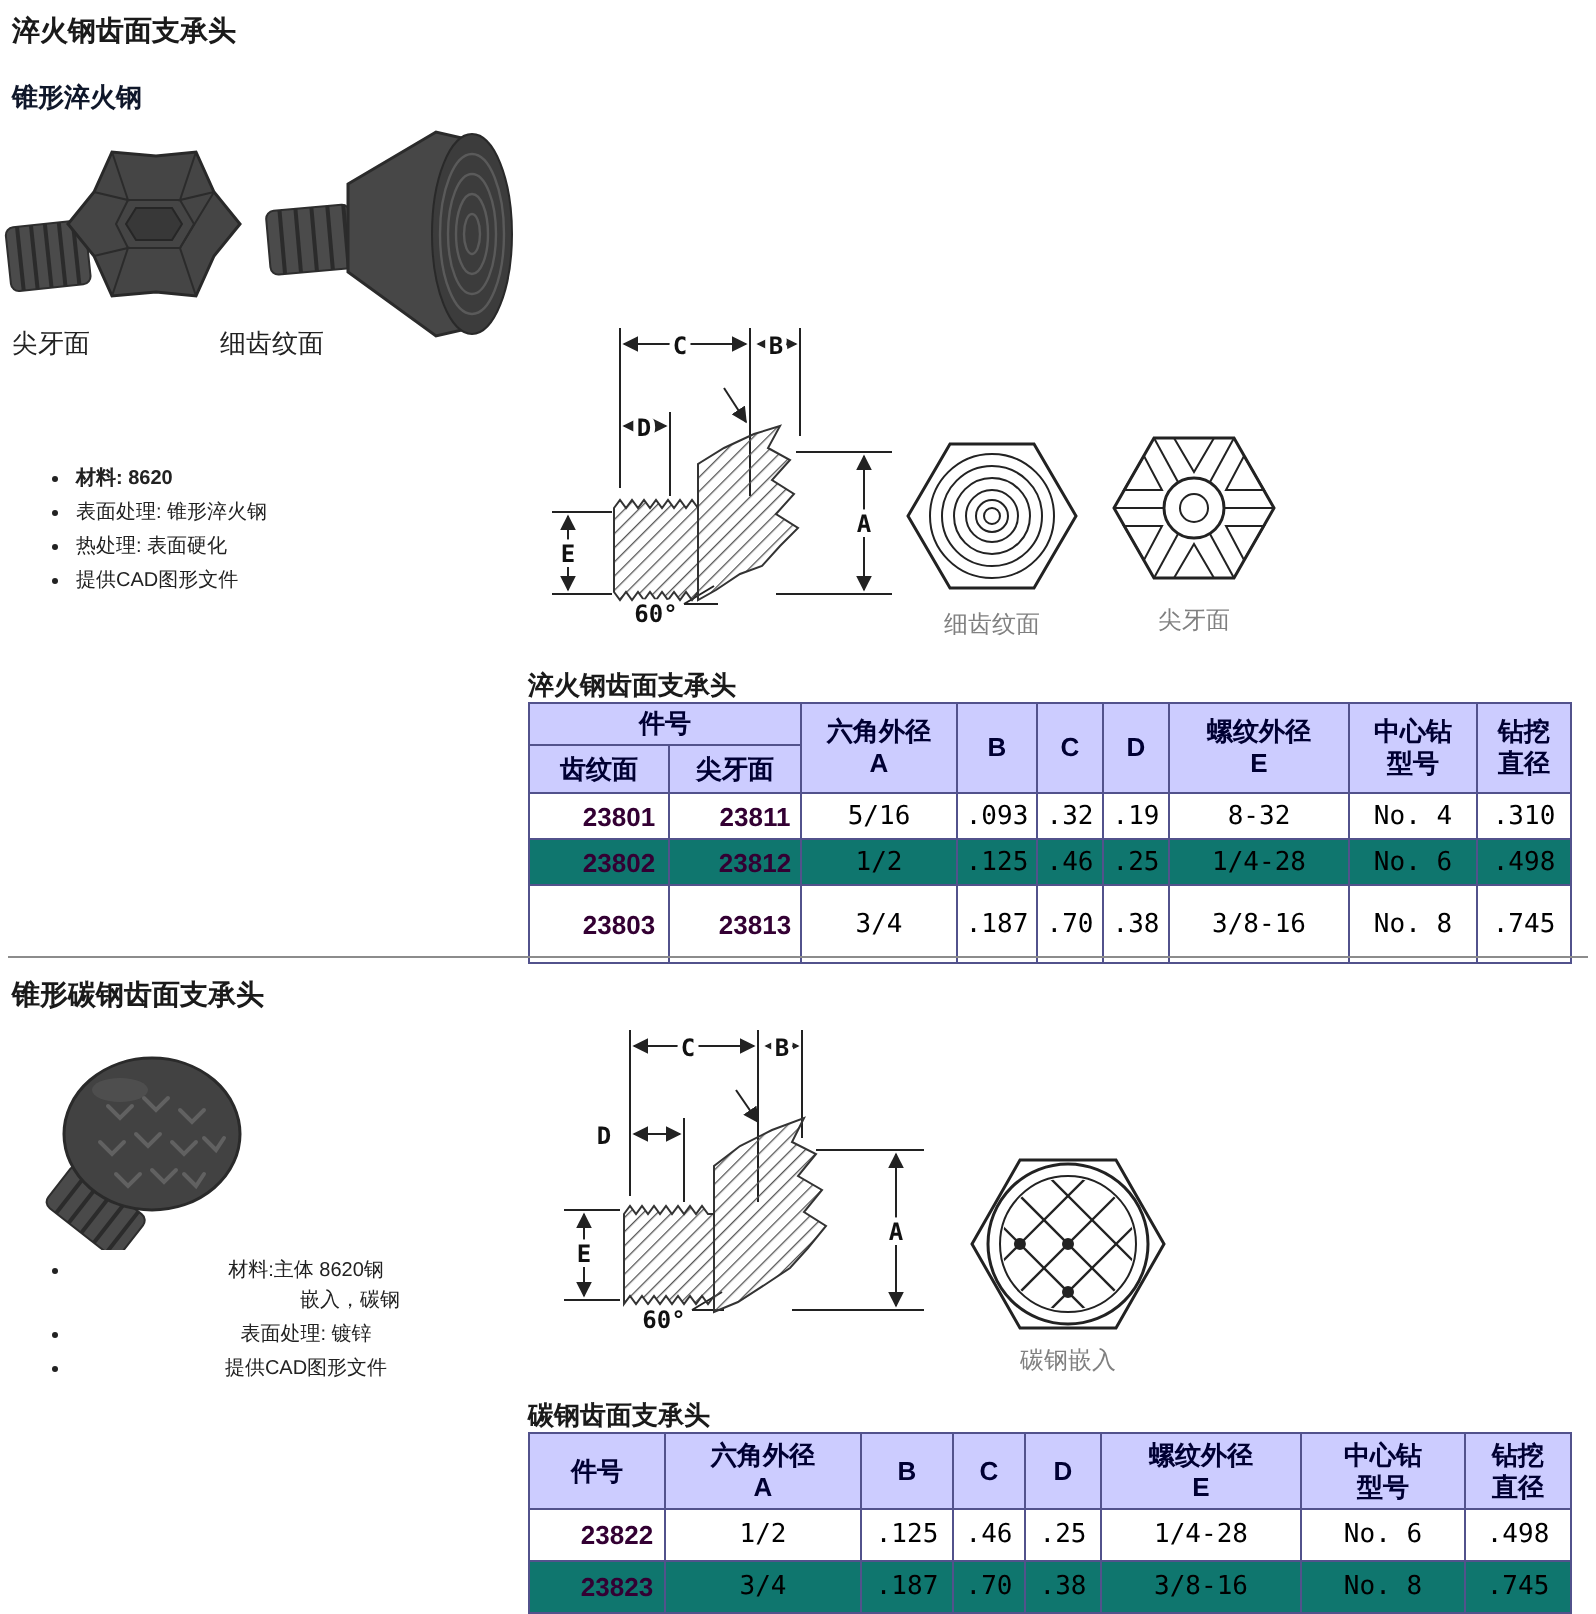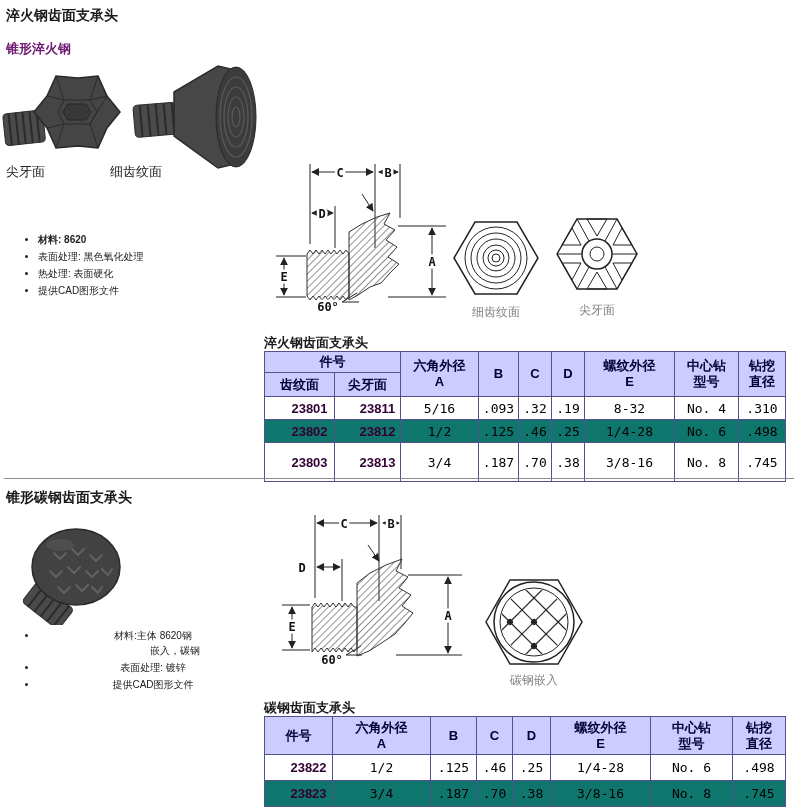--- a/index.html
+++ b/index.html
@@ -1,19 +1,19 @@
 <!DOCTYPE html>
 <html><head>
 <meta charset="utf-8">
 <style>
   html,body{margin:0;padding:0;background:#fff;}
   body{position:relative;width:798px;height:807px;font-family:"Liberation Sans",sans-serif;color:#111;overflow:hidden;}
   .abs{position:absolute;}
   .h1{font-size:14px;font-weight:bold;color:#1a1a1a;}
-  .h2{font-size:13px;font-weight:bold;color:#701a75;}
+  .h2{font-size:13px;font-weight:bold;color:#0f172a;}
   .photo-label{font-size:13px;color:#222;}
   ul.bullets{margin:0;padding:0 0 0 16px;font-size:10px;color:#222;}
   ul.bullets li{margin:0 0 2px 0;line-height:15px;list-style:disc;}
   .indent2{margin-left:44px;margin-top:31px;}
   .tbl{border-collapse:collapse;table-layout:fixed;}
   .tbl th,.tbl td{border:1px solid #52528c;text-align:center;vertical-align:middle;padding:0;overflow:hidden;}
   .tbl th{background:#ccccff;color:#000033;font-size:13px;font-weight:bold;line-height:16px;}
   .tbl td{font-family:"DejaVu Sans Mono",monospace;font-size:13px;color:#000;background:#fff;}
   .tbl td.part{font-family:"Liberation Sans",sans-serif;font-weight:bold;color:#330033;padding-left:20px;}
   .tbl tr.alt td{background:#0f766e;}
@@ -70,21 +70,21 @@
     <ellipse cx="104" cy="57" rx="8" ry="20"></ellipse>
       <ellipse cx="104" cy="57" rx="4" ry="10"></ellipse>
   </g>
 </svg>
 
 <div class="abs photo-label" style="left:6px;top:163px;">尖牙面</div>
 <div class="abs photo-label" style="left:110px;top:163px;">细齿纹面</div>
 
 <ul class="bullets abs" style="left:22px;top:232px;width:240px;">
   <li><b>材料: 8620</b></li>
-  <li><span>表面处理: 黑色氧化处理</span></li>
+  <li><span>表面处理: 锥形淬火钢</span></li>
   <li><span>热处理: 表面硬化</span></li>
   <li><span>提供CAD图形文件</span></li>
 </ul>
 
 <svg class="abs" style="left:262px;top:156px;" width="405" height="178" viewBox="0 0 405 178">
   <defs>
     <pattern id="hA" patternUnits="userSpaceOnUse" width="5" height="5" patternTransform="rotate(45)">
       <line x1="0" y1="0" x2="0" y2="5" stroke="#555" stroke-width="1.3"></line>
     </pattern>
     <marker id="arA" viewBox="0 0 10 10" refX="9" refY="5" markerWidth="8" markerHeight="8" orient="auto-start-reverse">

